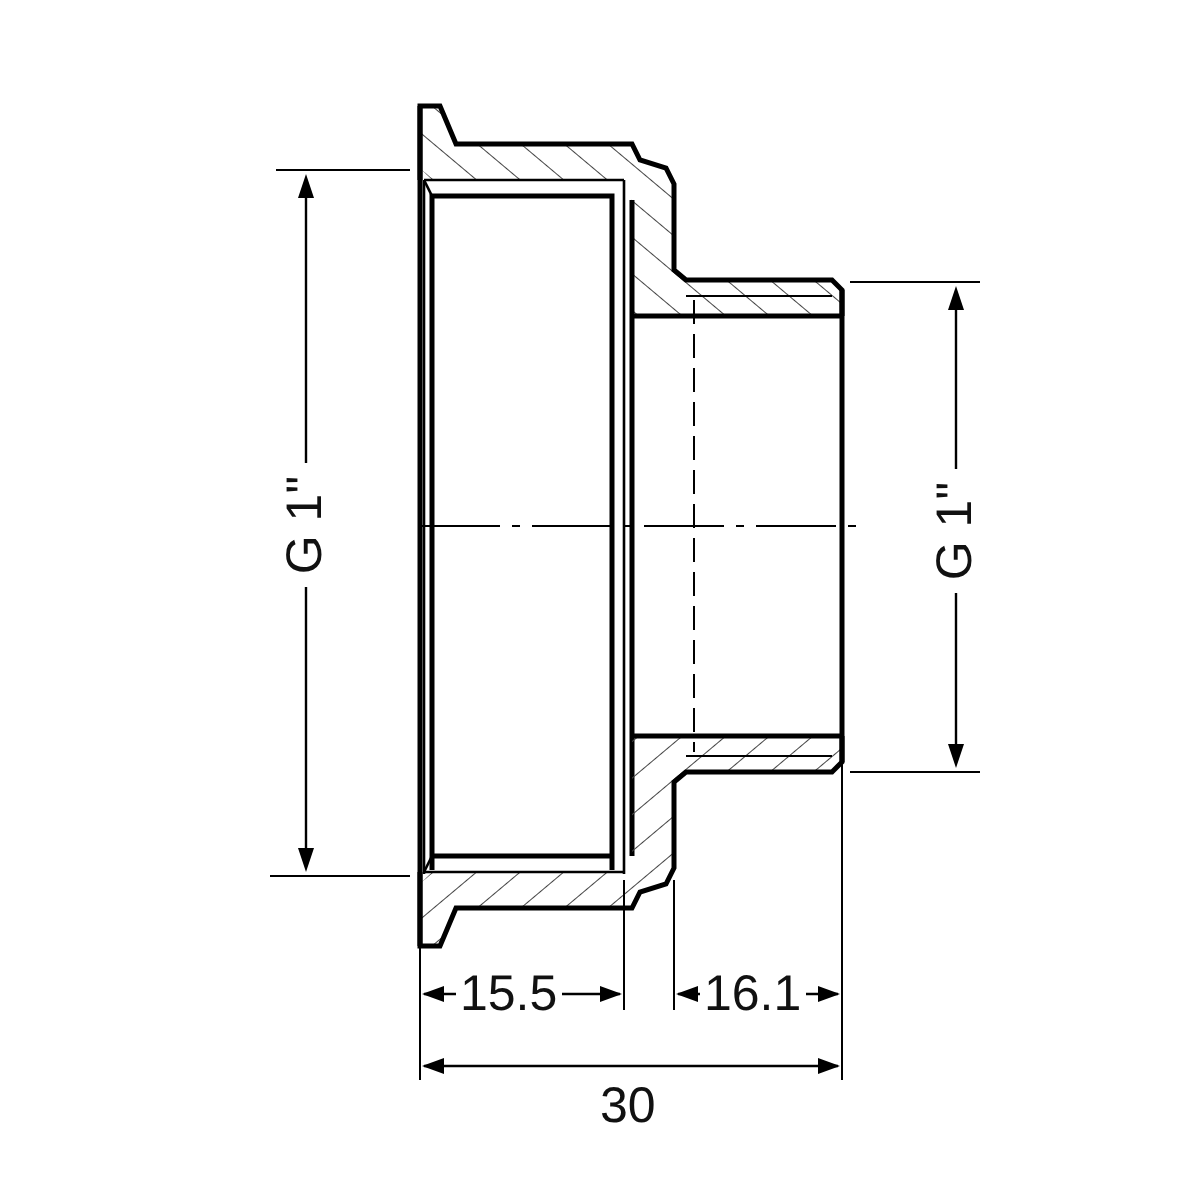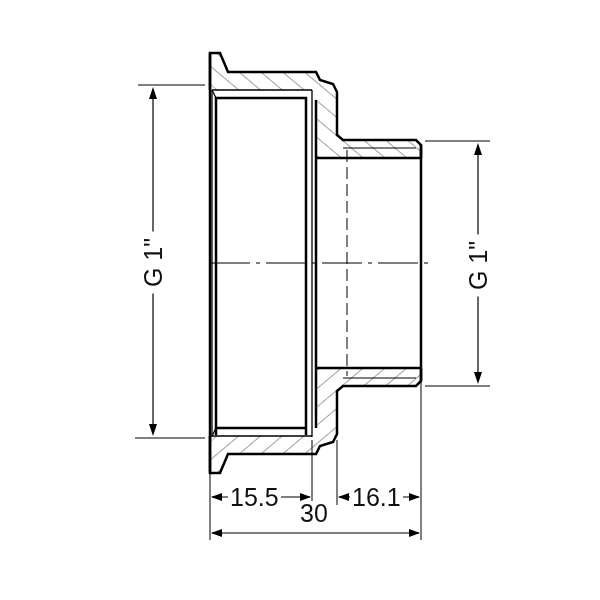--- a/index.html
+++ b/index.html
@@ -83,13 +83,13 @@
     <line x1="212" y1="533" x2="419" y2="533" stroke="#000" stroke-width="1.2"></line>
     <polygon points="211,533 222,529 222,537" fill="#000"></polygon>
     <polygon points="420,533 409,529 409,537" fill="#000"></polygon>
   </g>
 </svg>
 
 <div class="dim-text vert" style="left:122px; top:250px; width:62px; text-align:center;">G 1"</div>
 <div class="dim-text vert" style="left:447px; top:253px; width:62px; text-align:center;">G 1"</div>
 <div class="dim-text" style="left:228px; top:485px; padding:0 2px;">15.5</div>
 <div class="dim-text" style="left:350px; top:485px; padding:0 2px;">16.1</div>
-<div class="dim-text" style="left:297px; top:501px; padding:0 3px;">30</div>
+<div class="dim-text" style="left:297px; top:541px; padding:0 3px;">30</div>
 
 </body></html>

